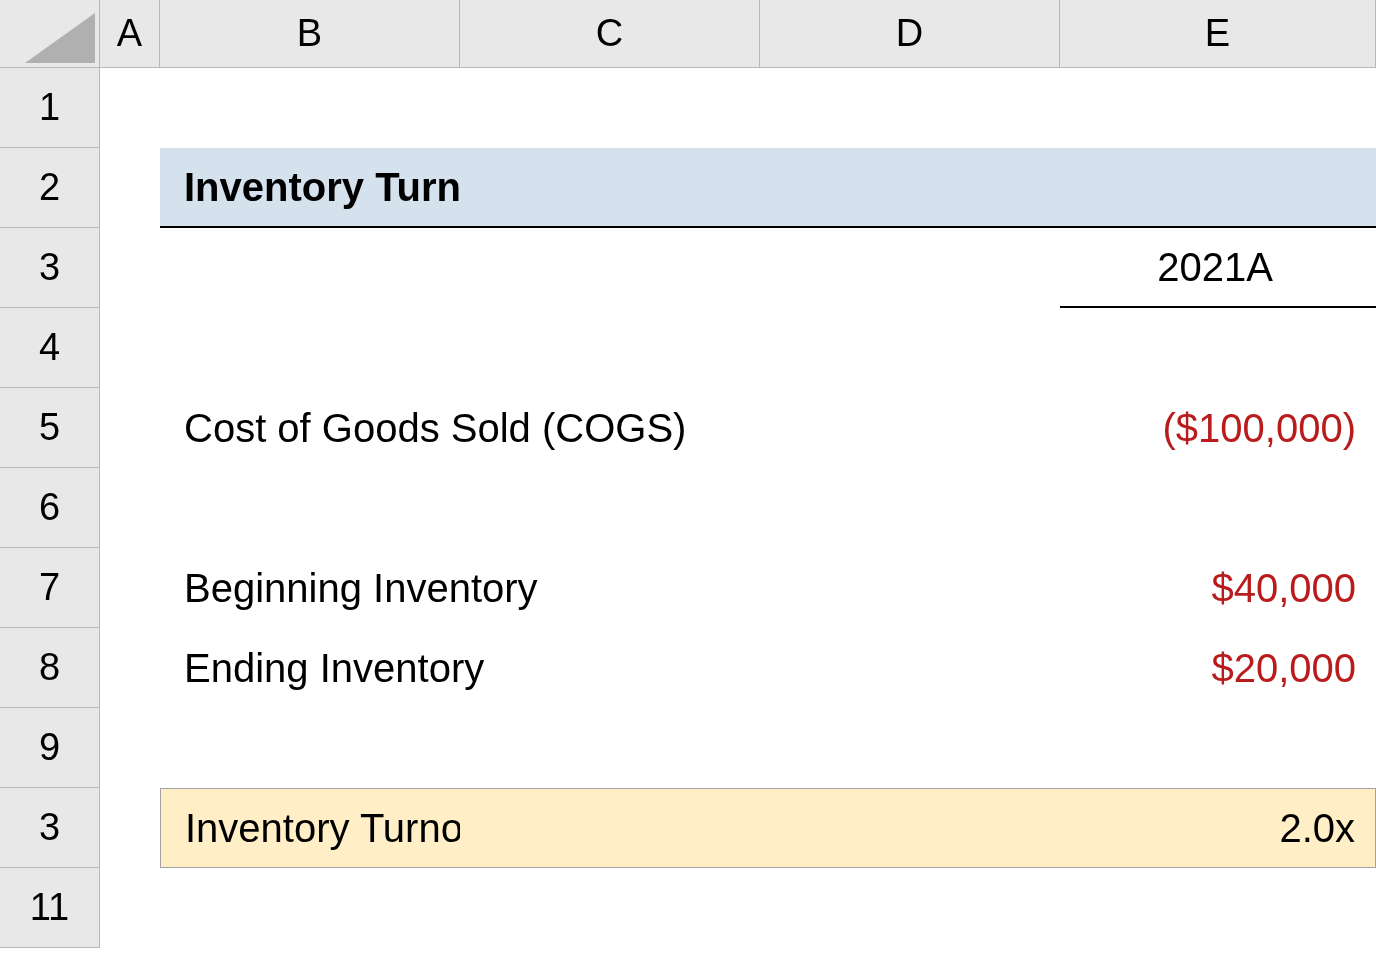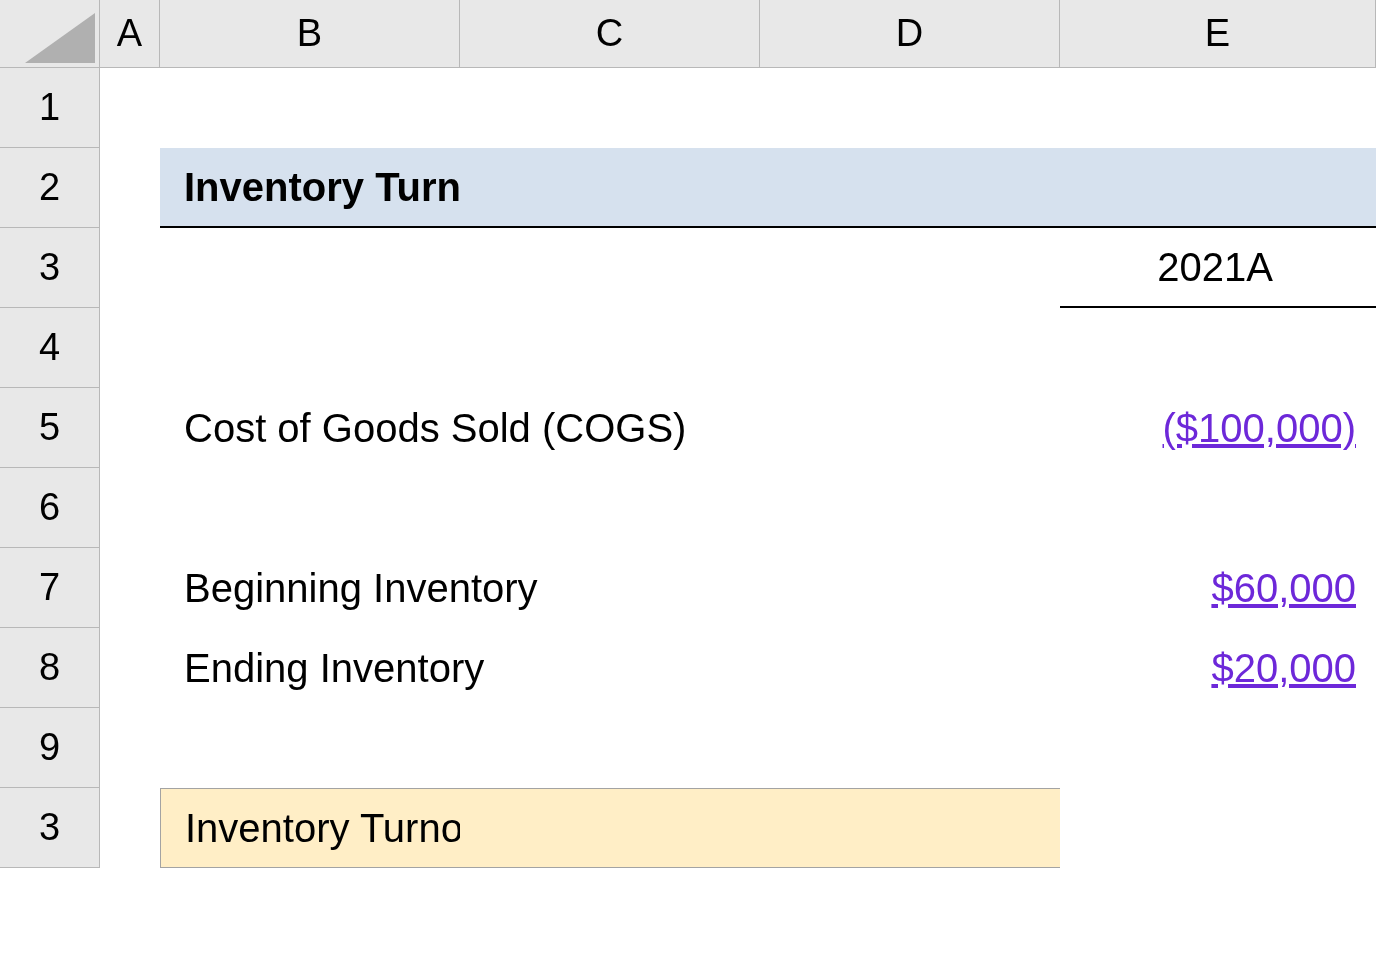--- a/index.html
+++ b/index.html
@@ -69,21 +69,21 @@
   }
   .title-row.no-pad { padding-left: 0; }
   .year-cell {
     justify-content: center;
     border-bottom: 2px solid #000;
     padding-right: 6px;
     padding-left: 0;
   }
   .label { padding-left: 24px; }
   .val-right { justify-content: flex-end; padding-right: 20px; }
-  .blue { color: #6d28d9; text-decoration: underline; }
+  .blue { color: #b91c1c; }
   .hl {
     background: #ffeec6;
     border-top: 1px solid #a3a3a3;
     border-bottom: 1px solid #a3a3a3;
   }
   .hl-first { border-left: 1px solid #a3a3a3; }
   .hl-last  { border-right: 1px solid #a3a3a3; }
   .hl-label { padding-left: 24px; }
 </style>
 </head>
@@ -138,41 +138,43 @@
   <div class="cell"></div>
   <div class="cell"></div>
   <div class="cell"></div>
   <div class="cell"></div>
 
   <div class="rowhdr">7</div>
   <div class="cell"></div>
   <div class="cell label">Beginning Inventory</div>
   <div class="cell"></div>
   <div class="cell"></div>
-  <div class="cell val-right blue">$60,000</div>
+  <div class="cell val-right blue">$40,000</div>
 
   <div class="rowhdr">8</div>
   <div class="cell"></div>
   <div class="cell label">Ending Inventory</div>
   <div class="cell"></div>
   <div class="cell"></div>
   <div class="cell val-right blue">$20,000</div>
 
   <div class="rowhdr">9</div>
   <div class="cell"></div>
   <div class="cell"></div>
   <div class="cell"></div>
   <div class="cell"></div>
   <div class="cell"></div>
 
   <div class="rowhdr">3</div>
   <div class="cell"></div>
   <div class="cell hl hl-first hl-label">Inventory Turnover</div>
   <div class="cell hl"></div>
   <div class="cell hl"></div>
+  <div class="cell hl hl-last val-right">2.0x</div>
 
+  <div class="rowhdr">11</div>
   <div class="cell"></div>
   <div class="cell"></div>
   <div class="cell"></div>
   <div class="cell"></div>
   <div class="cell"></div>
 
 </div>
 
 </body></html>

